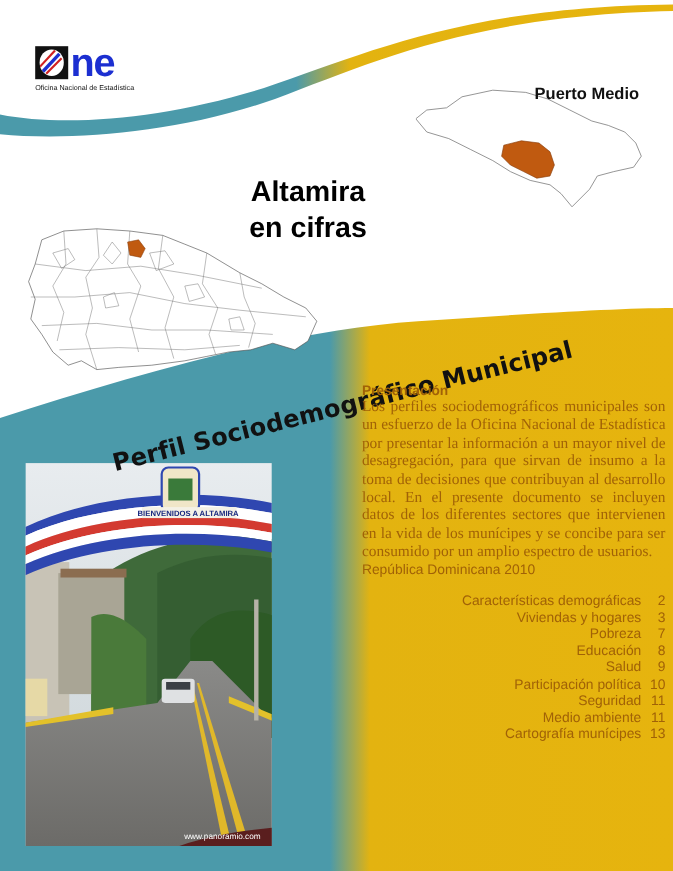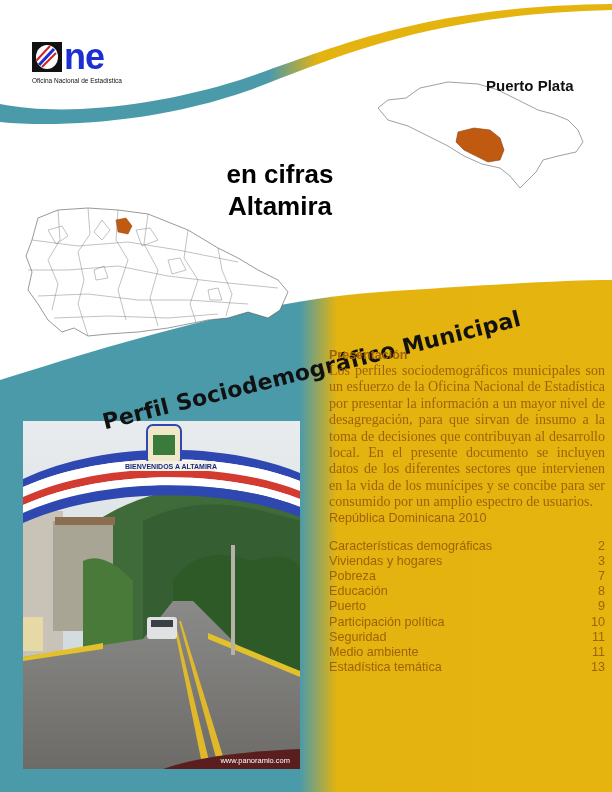--- a/index.html
+++ b/index.html
@@ -18,24 +18,24 @@
     .province { left:486px; top:77px; font-weight:bold; font-size:15px; color:#111; }
 
     .banner-text { left:96px; top:352px; font-family:"DejaVu Sans", sans-serif; font-weight:bold; font-size:22px; color:#111; transform-origin:0 0; white-space:nowrap; letter-spacing:0.2px; }
 
     .right-col { left:329px; top:348px; width:276px; color:#a16207; font-family:"Liberation Sans", sans-serif; }
     .sec-title { font-weight:bold; font-size:12.5px; line-height:15px; }
     .body-text { font-size:14px; line-height:16.4px; text-align:justify;font-family:Liberation Serif, serif; }
     .signature { text-align:left; font-size:12.6px; margin-top:0; }
     .toc { margin-top:14px; }
     .toc-list { margin-top:12px; }
-    .toc-row { display:flex; justify-content:space-between; font-size:12.6px; line-height:15.2px;gap:29px; }
+    .toc-row { display:flex; justify-content:flex-end; font-size:12.6px; line-height:15.2px; }
     .toc-row .pg { width:22px; text-align:right; }
 
-    .photo { left:23px; top:421px; width:277px; height:348px; overflow:hidden; }
+    .photo { left:23px; top:421px; width:224px; height:348px; overflow:hidden; }
     .credit { position:absolute; right:10px; bottom:4px; font-size:7.5px; color:#fff; }
   </style>
 </head>
 <body>
 
 <svg class="abs" style="left:0;top:0" width="612" height="792" viewBox="0 0 612 792">
   <defs>
     <linearGradient id="topwave" x1="0" y1="0" x2="1" y2="0">
       <stop offset="0" stop-color="#4b9aaa"></stop>
       <stop offset="0.44" stop-color="#4b9aaa"></stop>
@@ -66,25 +66,25 @@
     </div>
   </div>
   <div class="logo-ne">ne</div>
   <div class="logo-sub">Oficina Nacional de Estadística</div>
 </div>
 
 <svg class="abs" style="left:378px;top:80px" width="210" height="110" viewBox="0 0 210 110">
   <path d="M0,28 L10,20 L28,18 L42,8 L70,2 L100,4 L120,10 L140,20 L160,30 L175,34 L190,40 L200,50 L205,62 L198,72 L180,76 L165,80 L158,92 L150,100 L142,108 L132,96 L122,88 L104,84 L86,76 L70,66 L50,56 L30,46 L10,40 Z" fill="#fff" stroke="#888" stroke-width="0.8"></path>
   <path d="M80,52 L96,48 L112,50 L122,58 L126,70 L122,80 L110,82 L98,76 L86,70 L78,62 Z" fill="#c05a10" stroke="#8a4010" stroke-width="0.6"></path>
 </svg>
-<div class="abs province">Puerto Plata</div>
+<div class="abs province">Puerto Medio</div>
 
 <div class="abs title">
+  <div>Altamira</div>
   <div>en cifras</div>
-  <div>Altamira</div>
 </div>
 
 <svg class="abs" style="left:18px;top:200px" width="280" height="140" viewBox="0 0 280 140">
   <g fill="#fff" stroke="#555" stroke-width="0.6">
     <path d="M20,18 L40,10 L70,8 L100,10 L130,14 L150,22 L170,30 L200,48 L220,58 L240,70 L260,80 L270,92 L262,110 L250,118 L230,112 L210,118 L190,120 L170,124 L150,128 L120,132 L90,134 L70,136 L56,128 L44,132 L30,120 L20,104 L10,90 L14,72 L8,56 L14,40 Z"></path>
   </g>
   <g fill="none" stroke="#777" stroke-width="0.45">
     <path d="M40,10 L42,40 L30,60 L40,84 L34,110"></path>
     <path d="M70,8 L72,34 L60,52 L66,80 L60,104 L70,136"></path>
     <path d="M100,10 L98,40 L110,60 L100,90 L108,120"></path>
@@ -176,34 +176,34 @@
         </div>
       <div class="toc-row">
           <span>Pobreza</span>
           <span class="pg">7</span>
         </div>
       <div class="toc-row">
           <span>Educación</span>
           <span class="pg">8</span>
         </div>
       <div class="toc-row">
-          <span>Puerto</span>
+          <span>Salud</span>
           <span class="pg">9</span>
         </div>
       <div class="toc-row">
           <span>Participación política</span>
           <span class="pg">10</span>
         </div>
       <div class="toc-row">
           <span>Seguridad</span>
           <span class="pg">11</span>
         </div>
       <div class="toc-row">
           <span>Medio ambiente</span>
           <span class="pg">11</span>
         </div>
       <div class="toc-row">
-          <span>Estadística temática</span>
+          <span>Cartografía munícipes</span>
           <span class="pg">13</span>
         </div>
     </div>
   </div>
 </div>
 
 </body></html>

